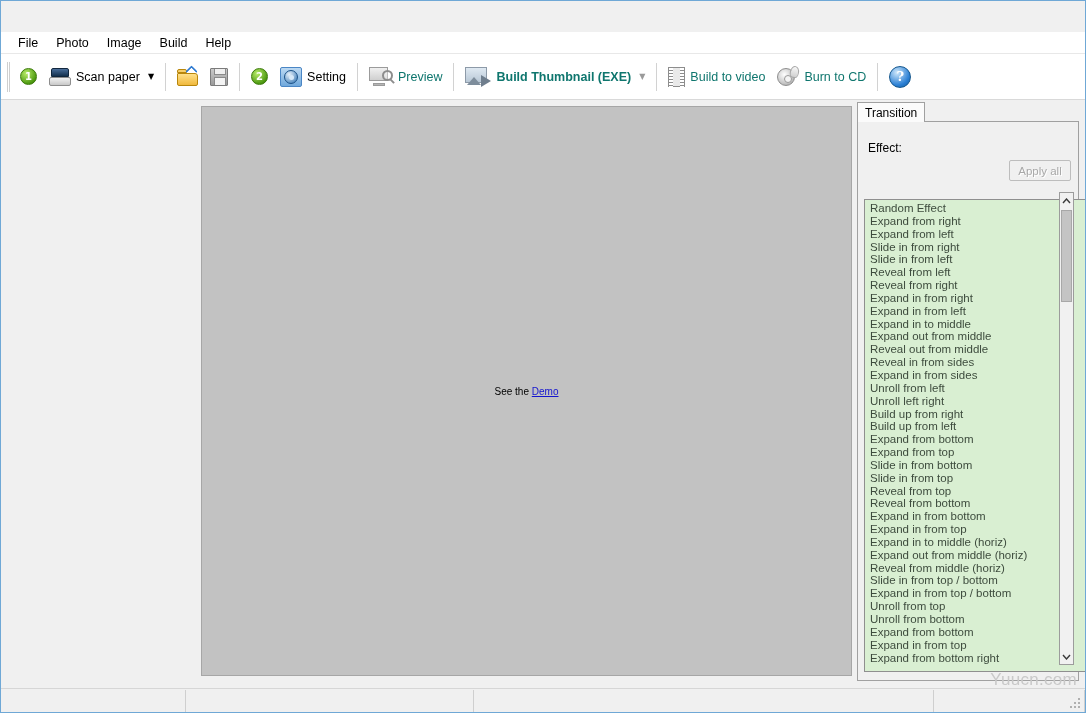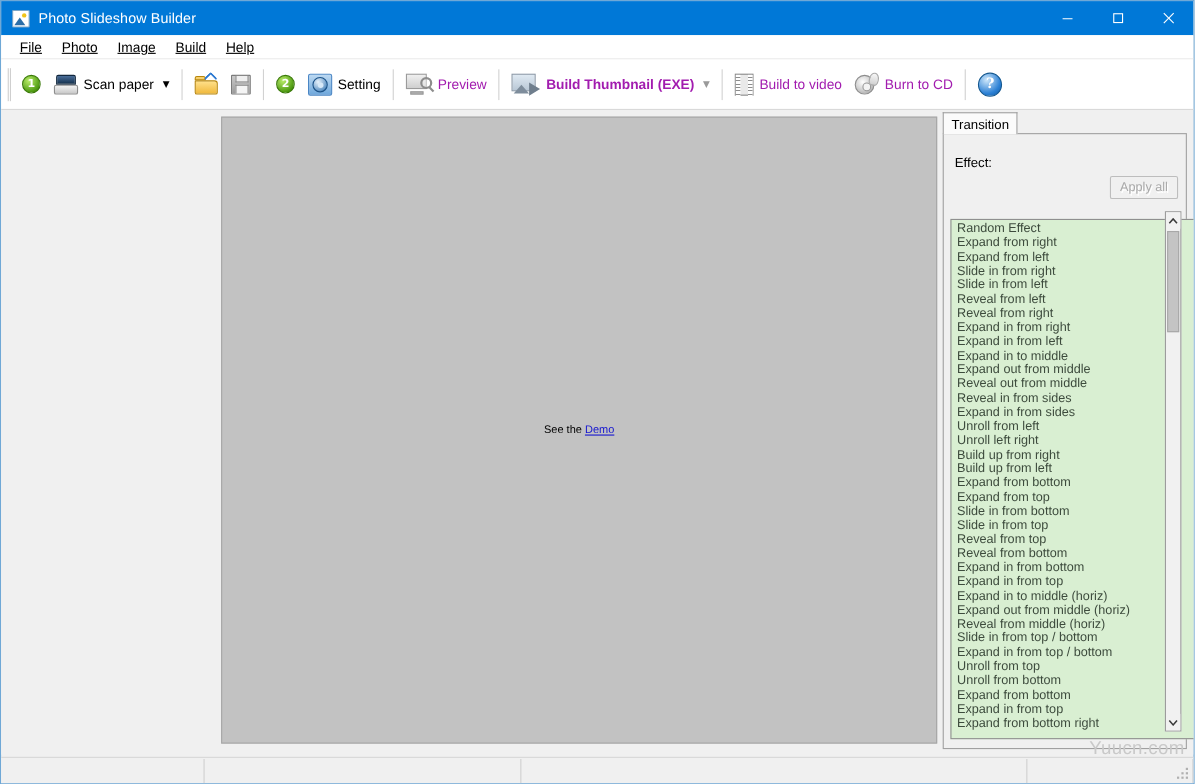--- a/index.html
+++ b/index.html
@@ -45,39 +45,38 @@
     width:46px; height:31px; display:flex; align-items:center; justify-content:center;
     color:#ffffff; font-size:13px; line-height:1; font-family:"DejaVu Sans", sans-serif;
   }
   .winbtn svg { display:block; }
 
   
   #menubar {
     position:absolute; left:0; top:31px; width:1084px; height:22px;
     background:#ffffff; display:flex; align-items:center; padding-left:8px;
     border-bottom:1px solid #e8e8e8;
-    text-decoration:underline;
   }
   #menubar .mi { padding:2px 9px; color:#000000; font-size:12.5px; }
 
   
   #toolbar {
     position:absolute; left:0; top:53px; width:1084px; height:46px;
     background:#ffffff;
     display:flex; align-items:center;
     border-bottom:1px solid #d9d9d9;
   }
   .tb-sep { width:1px; height:28px; background:#d2d2d2; margin:0 5px; }
   .tb-grip { width:3px; height:30px; margin-left:6px; margin-right:4px;
              border-left:1px solid #cfcfcf; border-right:1px solid #cfcfcf; }
   .tbitem {
     display:flex; align-items:center; height:34px; padding:0 6px; gap:5px;
     color:#000; white-space:nowrap; font-size:12.5px;
   }
-  .tbitem.disabled { color:#a21caf; }
+  .tbitem.disabled { color:#0f766e; }
   .tbitem.bold { font-weight:bold; }
   .tb-arrow {
     font-size:8px; color:#000; padding:0 6px 0 2px; line-height:1;
     font-family:"DejaVu Sans", sans-serif;
   }
   .tb-arrow.dim { color:#9a9a9a; }
 
   
   .ico { position:relative; display:inline-block; flex:0 0 auto; }
   .badge {
@@ -257,42 +256,20 @@
     position:absolute; right:8px; bottom:22px;
     font-size:17px; color:#c9c9c9; letter-spacing:.3px;
     font-family:"Liberation Sans", sans-serif;
   }
 </style>
 </head>
 <body>
 
 <div id="app">
 
-  <div id="titlebar">
-    <span class="tb-icon"></span>
-    <span id="title-text">Photo Slideshow Builder</span>
-    <div class="winbtns">
-      <div class="winbtn">
-        <svg width="11" height="11" viewBox="0 0 11 11">
-            <line x1="1" y1="6" x2="10" y2="6" stroke="#ffffff" stroke-width="1"></line>
-          </svg>
-      </div>
-      <div class="winbtn">
-        <svg width="11" height="11" viewBox="0 0 11 11">
-            <rect x="1.5" y="1.5" width="8" height="8" fill="none" stroke="#ffffff" stroke-width="1"></rect>
-          </svg>
-      </div>
-      <div class="winbtn">
-        <svg width="11" height="11" viewBox="0 0 11 11">
-            <line x1="1" y1="1" x2="10" y2="10" stroke="#ffffff" stroke-width="1"></line>
-            <line x1="10" y1="1" x2="1" y2="10" stroke="#ffffff" stroke-width="1"></line>
-          </svg>
-      </div>
-    </div>
-  </div>
 
   <div id="menubar">
     <div class="mi">File</div>
     <div class="mi">Photo</div>
     <div class="mi">Image</div>
     <div class="mi">Build</div>
     <div class="mi">Help</div>
   </div>
 
   <div id="toolbar">

